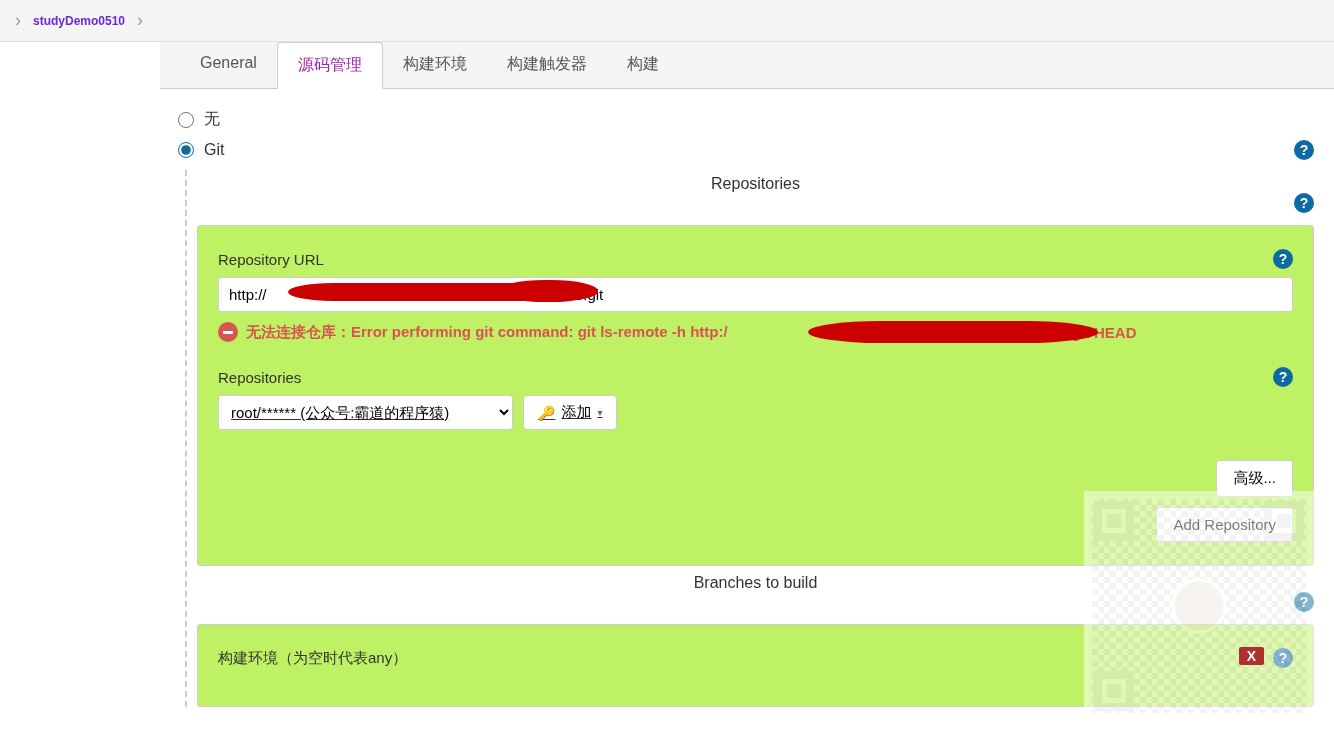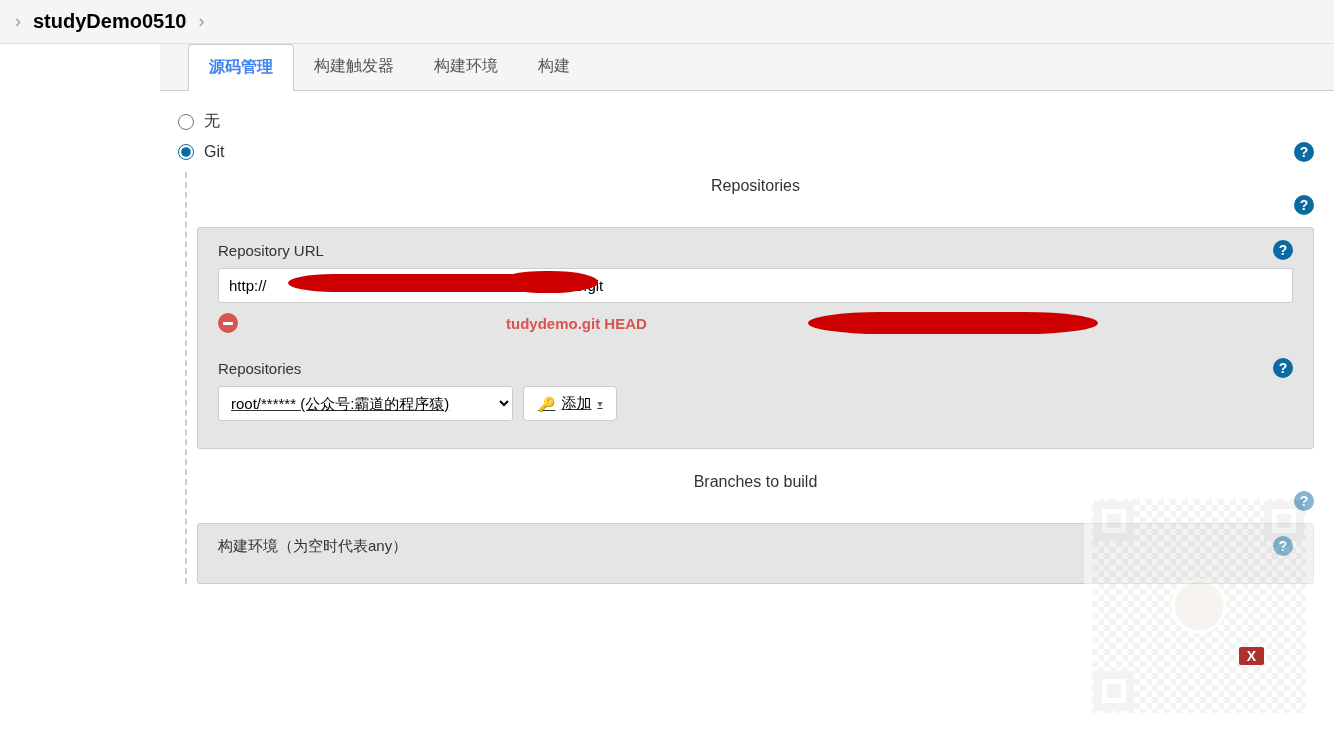--- a/index.html
+++ b/index.html
@@ -1,41 +1,41 @@
 <!DOCTYPE html>
 <html><head>
   <meta charset="utf-8">
   <style>
     * { box-sizing: border-box; margin: 0; padding: 0; }
     body { font-family: -apple-system, BlinkMacSystemFont, "Segoe UI", "Microsoft YaHei", Arial, sans-serif; font-size: 15px; color: #333; background: #fff; }
     
     .breadcrumb { background: #f5f5f5; padding: 10px 15px; display: flex; align-items: center; gap: 12px; border-bottom: 1px solid #e0e0e0; }
     .breadcrumb .crumb-sep { color: #999; font-size: 18px; }
-    .breadcrumb .crumb-item { color: #000000; font-weight: 600; font-size: 20px; }
+    .breadcrumb .crumb-item { color: #6d28d9; font-weight: 600; font-size: 12px; }
     
     .page-body { display: flex; }
     .left-gutter { width: 160px; min-height: 700px; }
     .main { flex: 1; }
     
     .tabs { background: #f5f5f5; border-bottom: 1px solid #ccc; display: flex; padding-left: 20px; }
     .tab { padding: 12px 20px; color: #555; cursor: pointer; font-size: 16px; }
-    .tab.active { background: #fff; border: 1px solid #ccc; border-bottom: 1px solid #fff; margin-bottom: -1px; font-weight: 700; color: #3b82f6; border-radius: 4px 4px 0 0; margin-left: 8px; }
+    .tab.active { background: #fff; border: 1px solid #ccc; border-bottom: 1px solid #fff; margin-bottom: -1px; font-weight: 400; color: #a21caf; border-radius: 4px 4px 0 0; }
     
     .content { padding: 20px 20px 20px 10px; }
     
     .radio-row { display: flex; align-items: center; gap: 10px; margin-bottom: 10px; margin-left: 8px; }
     .radio-row input[type="radio"] { width: 16px; height: 16px; accent-color: #0b6aa2; }
     .radio-row label { font-size: 16px; }
     .radio-row .help-right { margin-left: auto; }
     
     .section { border-left: 2px dashed #ccc; margin-left: 15px; padding-left: 10px; padding-top: 5px; }
     .section-title { font-size: 16px; font-weight: 500; margin-bottom: 12px; display: flex; align-items: center; flex-direction: column; }
     .section-title .help-right { margin-left: auto; }
     
-    .panel { border: 1px solid #ccc; border-radius: 3px; padding: 12px 20px; background: #e5e5e5; position: relative; }
+    .panel { border: 1px solid #ccc; border-radius: 3px; padding: 23px 20px; background: #bef264; position: relative; }
     
     .field-row { margin-bottom: 15px; }
     .field-label-row { display: flex; align-items: center; margin-bottom: 8px; }
     .field-label { font-size: 15px; }
     .help-right { margin-left: auto; }
     
     .help-icon { width: 20px; height: 20px; border-radius: 50%; background: #0b6aa2; color: #fff; display: inline-flex; align-items: center; justify-content: center; font-weight: bold; font-size: 14px; cursor: pointer; }
     
     .text-input { width: 100%; padding: 8px 10px; border: 1px solid #ccc; border-radius: 3px; font-size: 15px; font-family: inherit; }
     
@@ -76,23 +76,24 @@
 <div class="breadcrumb">
   <span class="crumb-sep">›</span>
   <span class="crumb-item">studyDemo0510</span>
   <span class="crumb-sep">›</span>
 </div>
 
 <div class="page-body">
   <div class="left-gutter"></div>
   <div class="main">
     <div class="tabs">
+      <div class="tab">General</div>
       <div class="tab active">源码管理</div>
+      <div class="tab">构建环境</div>
       <div class="tab">构建触发器</div>
-      <div class="tab">构建环境</div>
       <div class="tab">构建</div>
     </div>
 
     <div class="content">
       <div class="radio-row">
         <input type="radio" name="scm" style="">
         <label>无</label>
       </div>
       <div class="radio-row">
         <input type="radio" name="scm" checked="" style="">
@@ -112,20 +113,21 @@
               <span class="field-label">Repository URL</span>
               <span class="help-right"><span class="help-icon">?</span></span>
             </div>
             <div class="redact-wrap">
               <input type="text" class="text-input" value="http://                                                                     emo.git" style="">
               <div class="redact1"></div>
               <div class="redact2"></div>
             </div>
             <div class="error-row">
               <span class="error-icon"></span>
+              <span class="error-text">无法连接仓库：Error performing git command: git ls-remote -h http:/</span>
               <div class="err-redact"></div>
               <span class="error-text" style="margin-left:260px">tudydemo.git HEAD</span>
             </div>
           </div>
 
           <div class="field-row" style="margin-top:25px">
             <div class="field-label-row">
               <span class="field-label">Repositories</span>
               <span class="help-right"><span class="help-icon">?</span></span>
             </div>
@@ -134,23 +136,27 @@
                 <option>root/****** (公众号:霸道的程序猿)</option>
               </select>
               <button class="add-btn">
                 <span class="key-icon">🔑</span>
                 <span>添加</span>
                 <span class="caret">▾</span>
               </button>
             </div>
           </div>
 
+          <div class="panel-footer">
+            <button class="btn">高级...</button>
+            <button class="btn">Add Repository</button>
+          </div>
         </div>
 
-        <div class="section-title" style="margin-top:24px">
+        <div class="section-title" style="margin-top:8px">
           <span>Branches to build</span>
           <span class="help-right"><span class="help-icon">?</span></span>
         </div>
 
         <div class="panel">
           <div class="field-row">
             <div class="field-label-row">
               <span class="field-label">构建环境（为空时代表any）</span>
               <span class="help-right"><span class="help-icon">?</span></span>
             </div>

